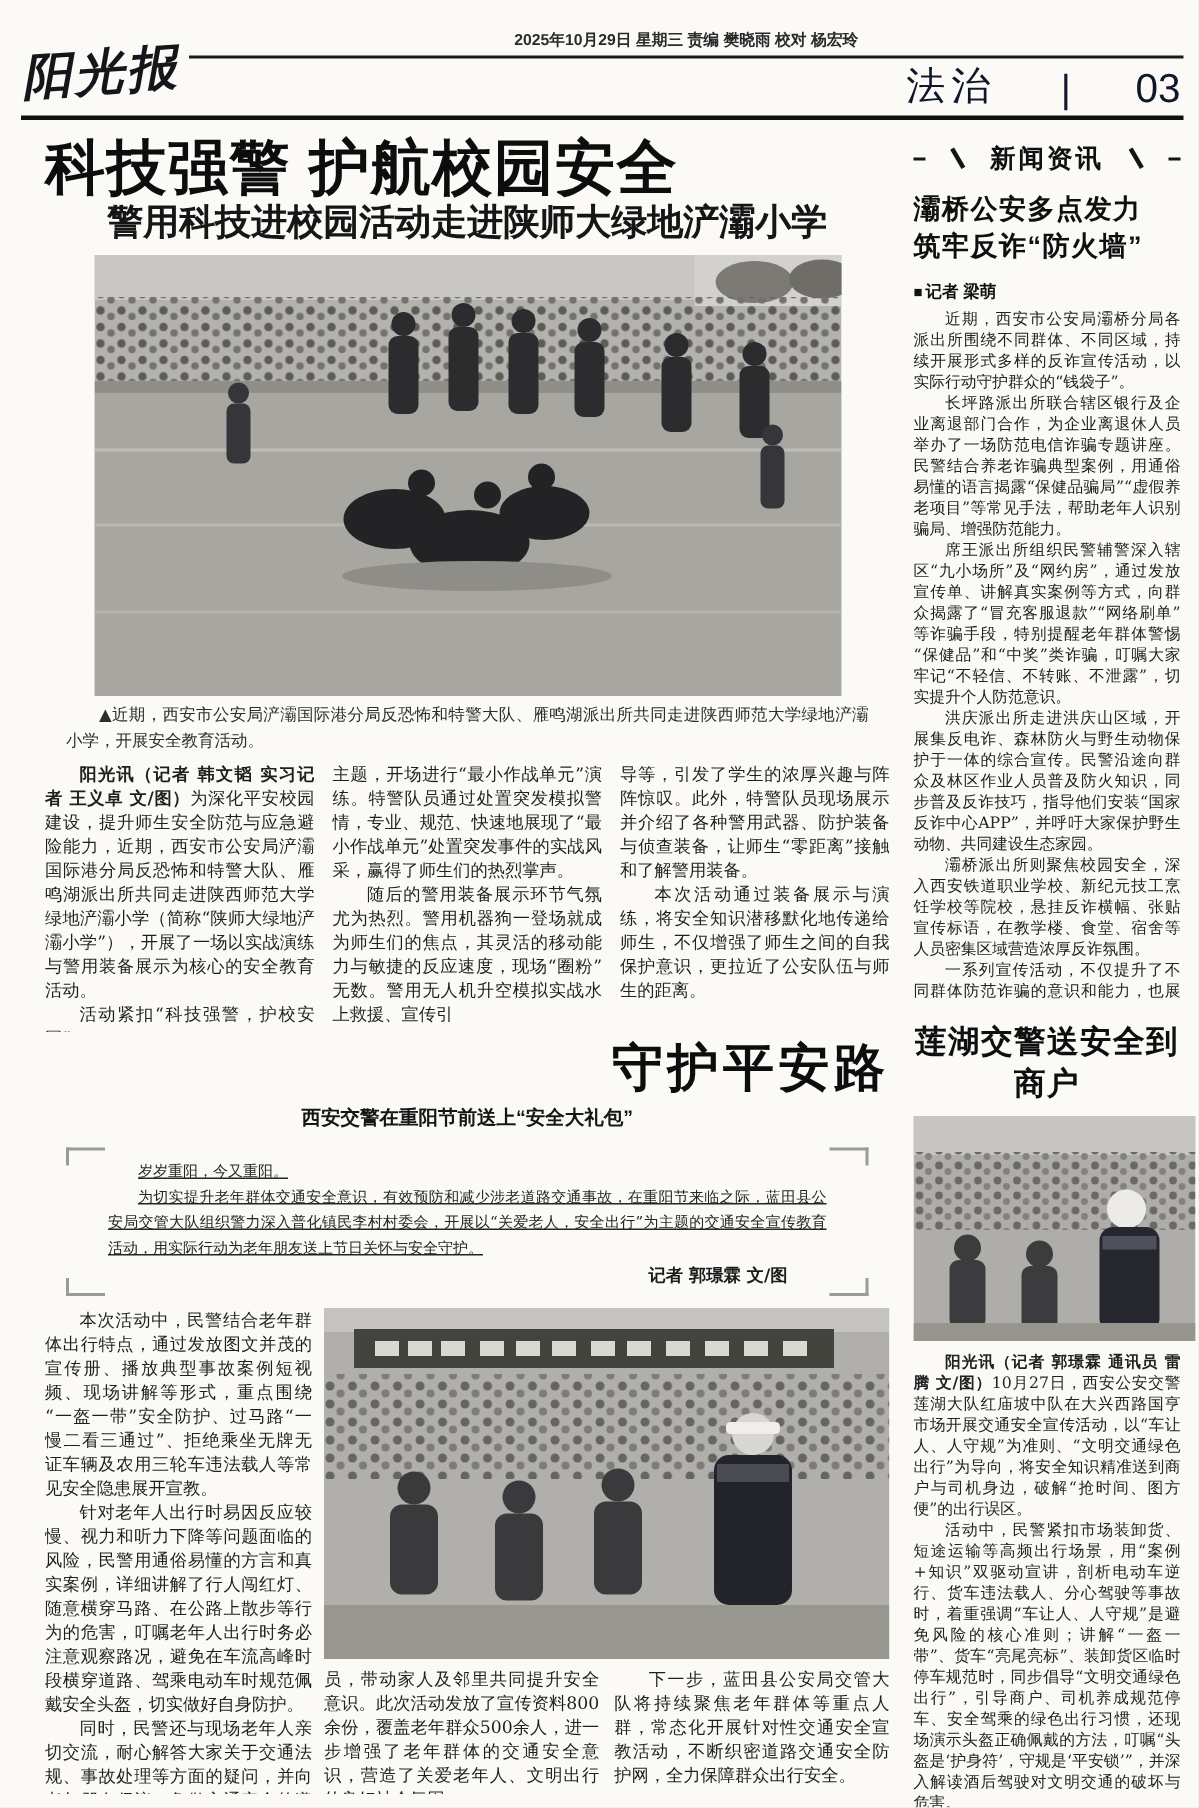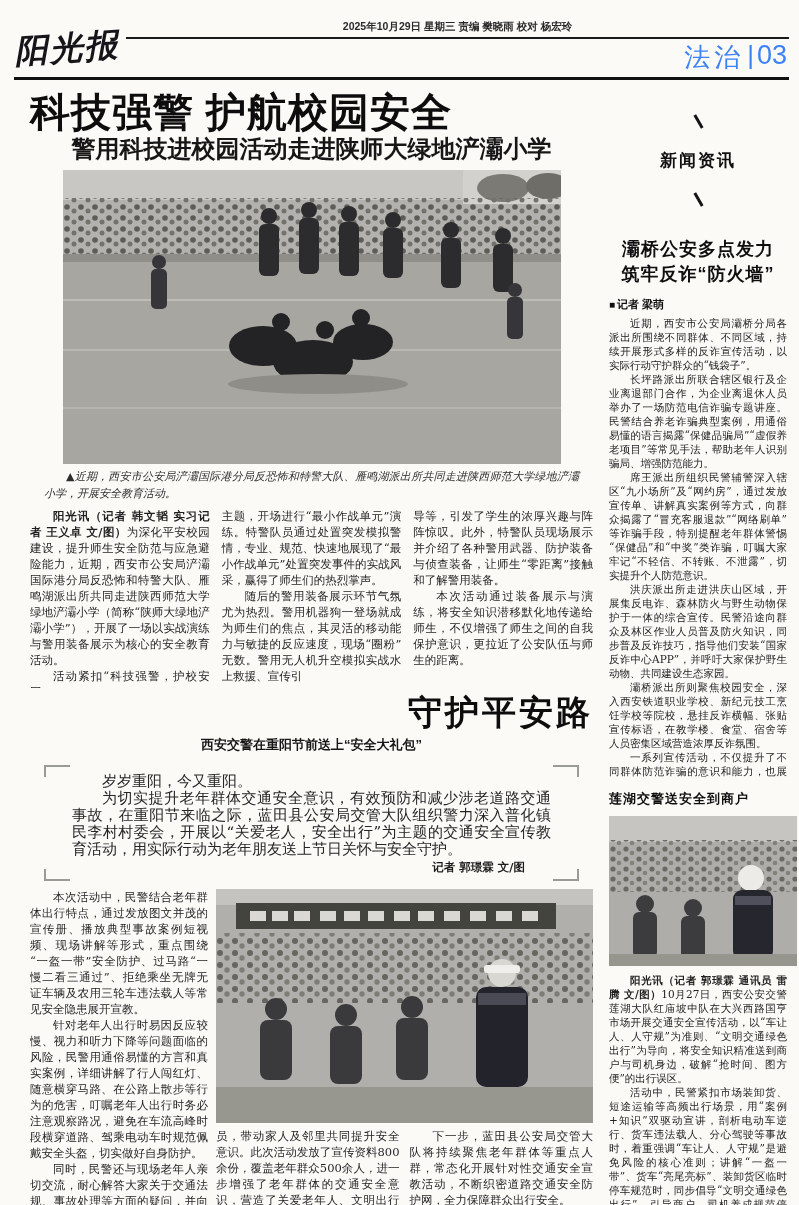--- a/index.html
+++ b/index.html
@@ -27,23 +27,23 @@
   }
   .head-right { flex:1; }
   .dateline {
     text-align:center;
     font-family:"Liberation Sans","DejaVu Sans",sans-serif;
     font-size:10.5px; color:#2a2a2a; font-weight:bold;
     padding-bottom:3px;
   }
   .thin-rule { height:2px; background:#1a1a1a; }
   .section-row {
-    display:flex; justify-content:flex-end; align-items:flex-start;
-    font-family:"Liberation Sans","DejaVu Sans",sans-serif;
-    color:#3b82f6; padding:1px 2px 0 0;
+    display:flex; justify-content:flex-end; align-items:flex-end;
+    font-family:"Liberation Sans","DejaVu Sans",sans-serif;
+    color:#0f172a; padding:1px 2px 0 0;gap:40px;
   }
   .section-name { font-size:26px; letter-spacing:4px; }
   .section-sep { font-size:26px; margin:0 3px; font-weight:300; }
   .section-page { font-size:27px; }
   .thick-rule { height:3px; background:#111; margin-top:2px; }
 
   
   .content { display:flex; gap:16px; padding:10px 2px 0 16px; }
   .main-col { width:563px; flex:0 0 563px; }
   .sidebar { flex:1; min-width:0; }
@@ -57,21 +57,21 @@
   }
   .a1-sub {
     text-align:center;
     font-family:"Liberation Sans","DejaVu Sans",sans-serif;
     font-weight:600; font-size:24px; line-height:30px; color:#161616;
   }
   .a1-photo { display:block; margin:6px auto 4px auto; }
   .a1-caption {
     font-size:11px; line-height:17px; color:#2d2d2d;
     padding:0 14px; margin-bottom:6px;
-    text-align:justify; text-indent:2em;font-style:italic;
+    text-align:justify; text-indent:2em;
   }
   .body-cols { display:flex; gap:12px; }
   .bcol { flex:1; min-width:0; }
   .body-p {
     font-size:11.5px; line-height:16px; text-align:justify;
     color:#1f1f1f;
   }
   .ind { text-indent:2em; }
   .wire-lead { font-weight:bold; }
   .a1-body { height:180px; overflow:hidden; margin-bottom:4px; }
@@ -91,53 +91,53 @@
   .quote-box {
     position:relative;
     margin:8px 14px 8px 14px;
     padding:8px 28px 6px 28px;
   }
   .corner { position:absolute; width:26px; height:12px; }
   .corner.tl { left:0; top:0; border-left:2px solid #9a9a97; border-top:2px solid #9a9a97; }
   .corner.tr { right:0; top:0; border-right:2px solid #9a9a97; border-top:2px solid #9a9a97; }
   .corner.bl { left:0; bottom:0; border-left:2px solid #9a9a97; border-bottom:2px solid #9a9a97; }
   .corner.br { right:0; bottom:0; border-right:2px solid #9a9a97; border-bottom:2px solid #9a9a97; }
-  .quote-p { font-size:15px; line-height:17px; text-align:justify; text-indent:2em; color:#252525; }
+  .quote-p { font-size:10px; line-height:17px; text-align:justify; text-indent:2em; color:#252525;text-decoration:underline; }
   .quote-byline { text-align:right; font-weight:bold; font-size:11.5px; padding:2px 26px 0 0; }
   .a2-body { display:flex; gap:8px; height:324px; overflow:hidden; }
   .a2-c1 { width:178px; flex:0 0 178px; }
   .a2-right { flex:1; min-width:0; }
   .a2-photo { display:block; margin-bottom:5px; }
   .a2-subcols { display:flex; gap:10px; }
   .a2-subcols .bcol { flex:1; }
 
   
-  .sb-badge { display:flex; align-items:center; gap:20px; margin:4px 0 10px 0;flex-direction:column; }
+  .sb-badge { display:flex; align-items:center; gap:20px; margin:4px 0 10px 0; }
   .sb-badge-line { flex:1; height:2px; background:#141414; }
   .sb-slash { width:3px; height:15px; background:#141414; transform:rotate(-30deg); }
   .sb-badge-text {
     font-family:"Liberation Sans","DejaVu Sans",sans-serif;
     font-weight:900; font-size:17px; letter-spacing:2px; color:#101010;
   }
   .sb-titleA {
-    text-align:center;
     font-family:"Liberation Sans","DejaVu Sans",sans-serif;
     font-weight:900; font-size:18px; line-height:25px;
     letter-spacing:1px; color:#0f0f0f; margin:8px 0 10px 0;
   }
   .sb-byline {
     font-family:"Liberation Sans","DejaVu Sans",sans-serif;
     font-weight:bold; font-size:11px; color:#111; margin-bottom:4px;
   }
   .sb-byline .sq { font-size:10px; margin-right:2px; }
   .sb-p { font-size:10.5px; line-height:14px; text-align:justify; color:#222; }
   .sb-bodyA { height:462px; overflow:hidden; }
   .sb-titleB {
-    font-family:"Liberation Sans","DejaVu Sans",sans-serif;
-    font-weight:900; font-size:13px; letter-spacing:1px;
+    text-align:center;
+    font-family:"Liberation Sans","DejaVu Sans",sans-serif;
+    font-weight:900; font-size:21px; letter-spacing:1px;
     color:#0f0f0f; margin:12px 0 8px 0;
   }
   .sb-photo { display:block; margin:0 auto 7px auto; }
   .sb-bodyB { height:330px; overflow:hidden; }
 </style>
 </head>
 <body>
 
 <div class="page">
 

